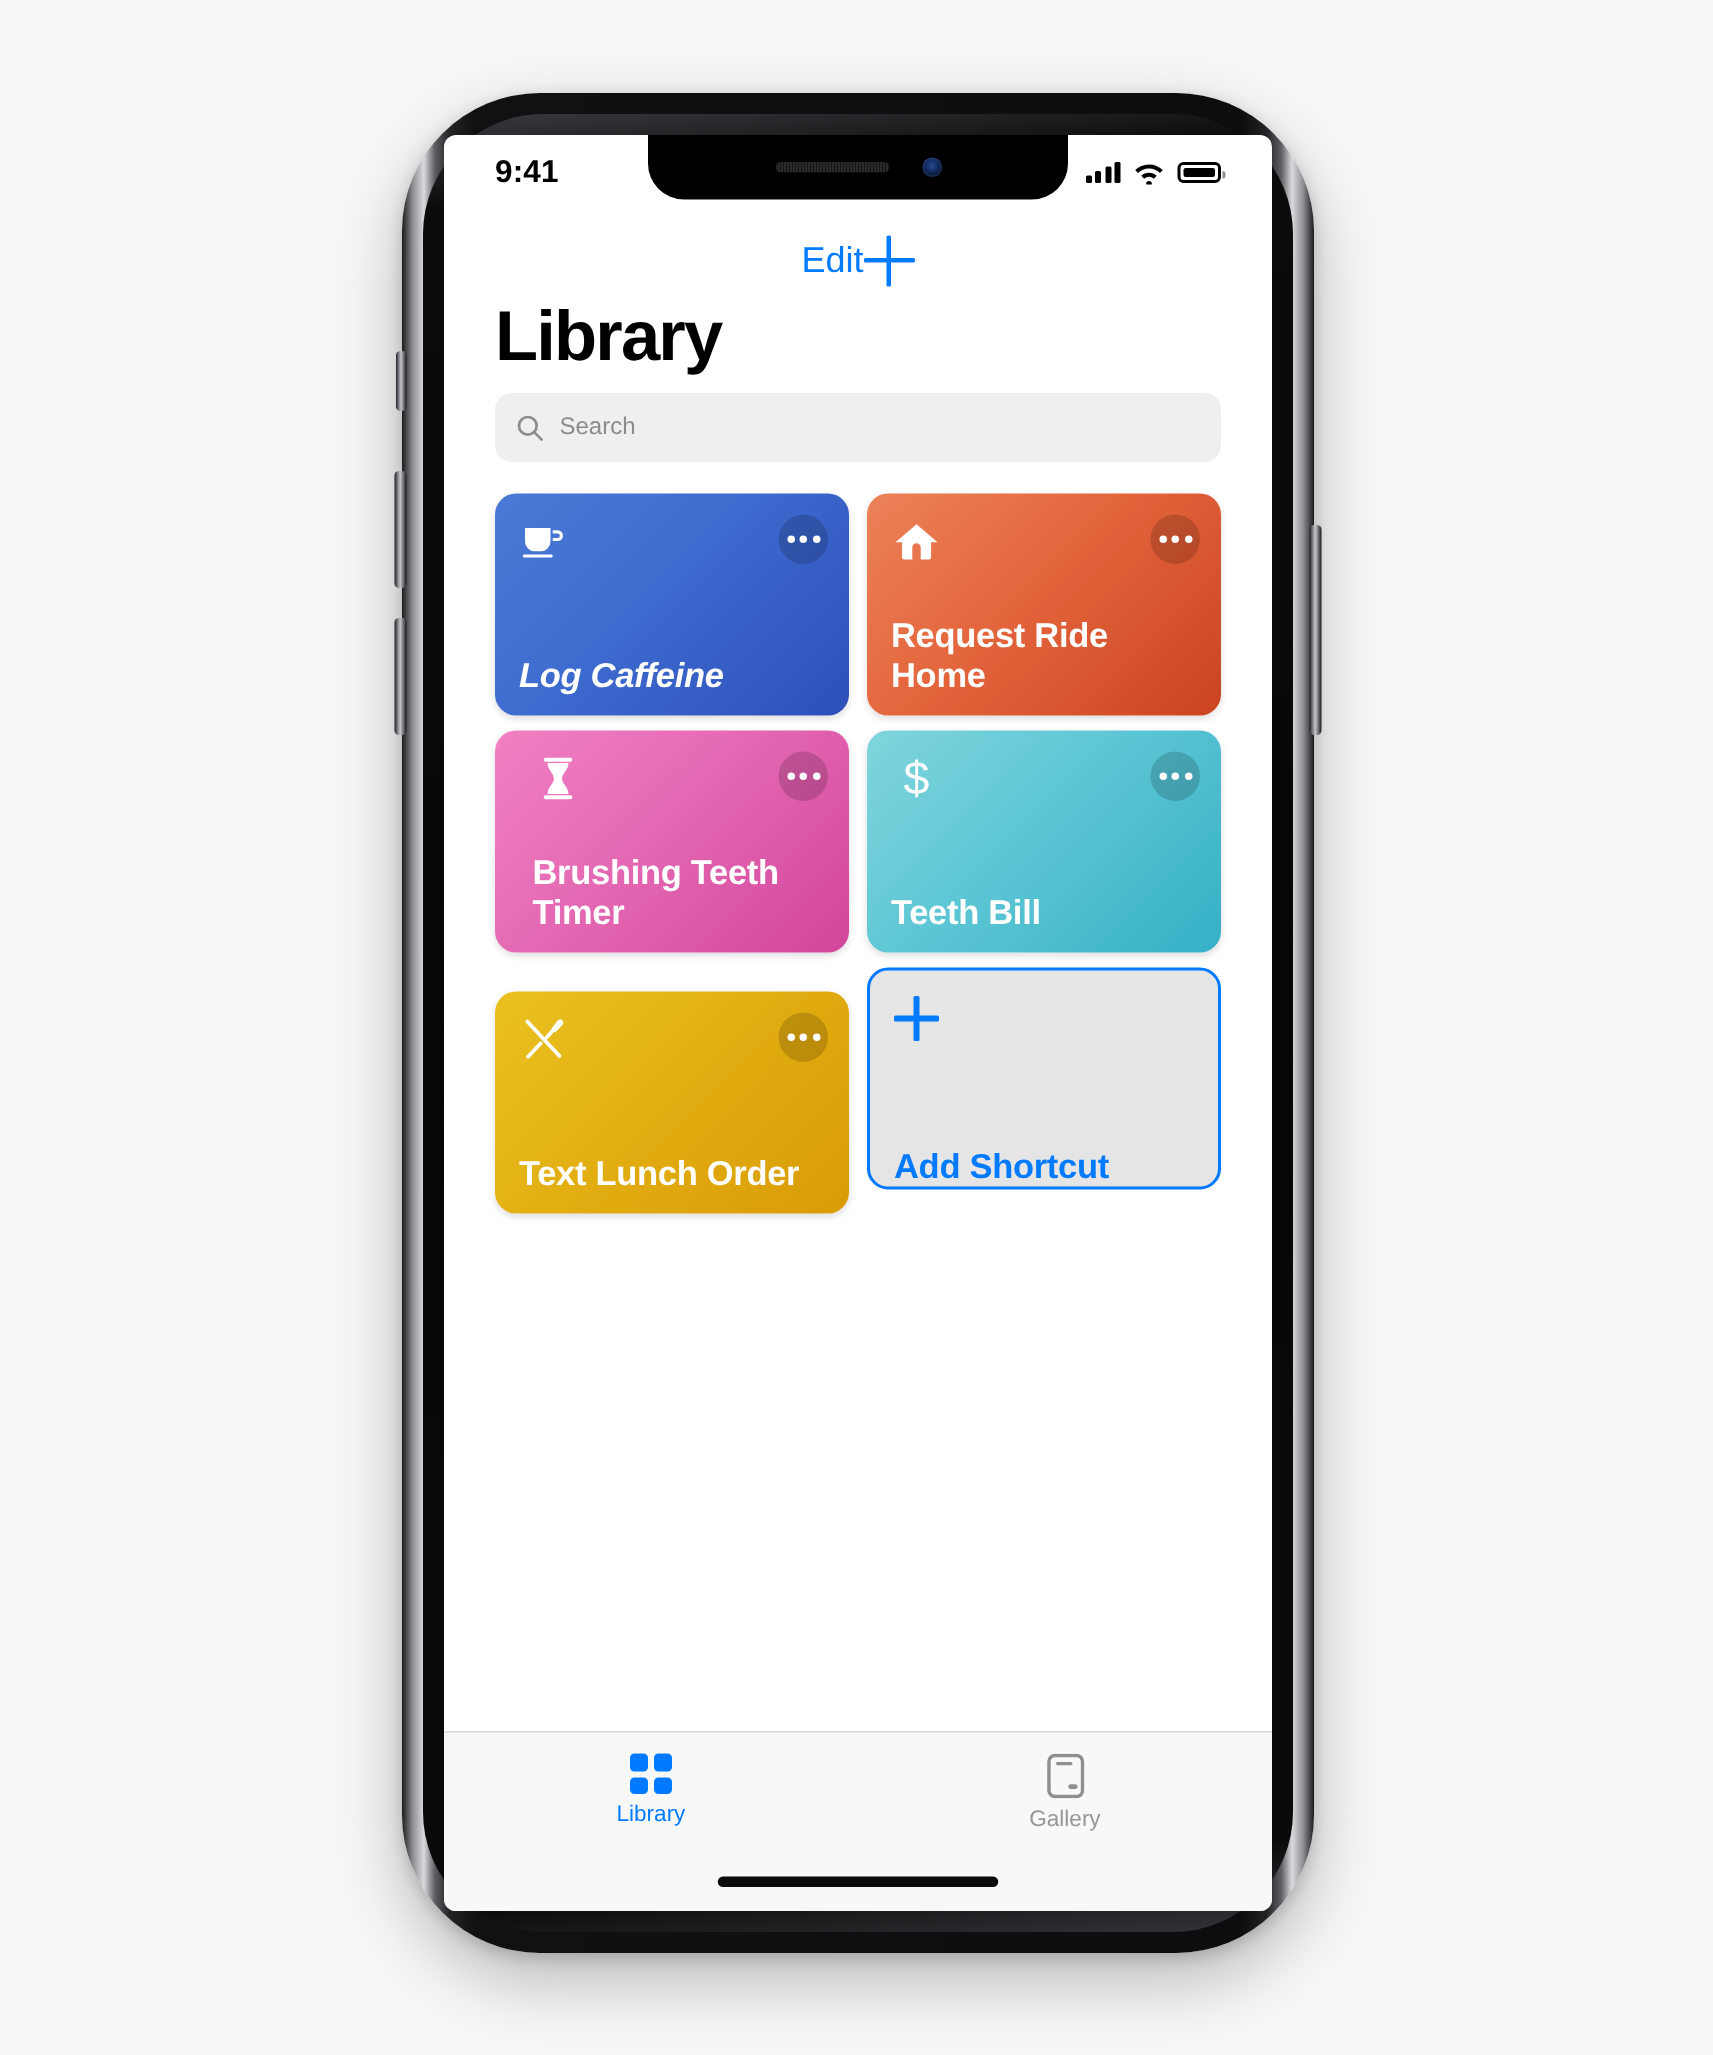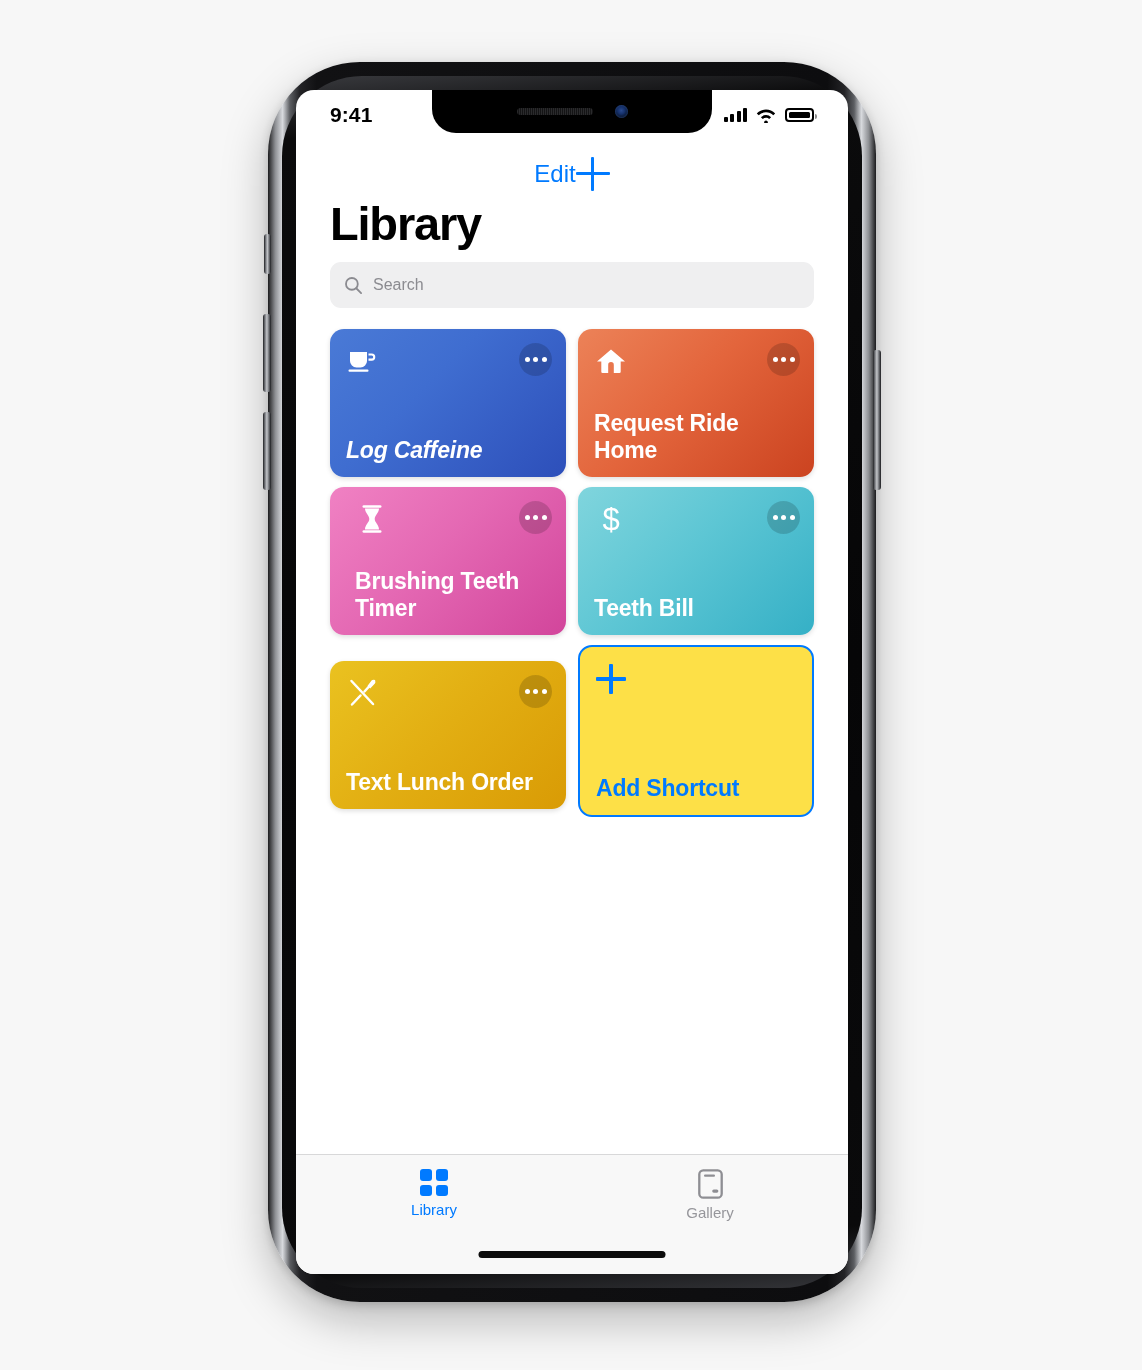--- a/index.html
+++ b/index.html
@@ -48,21 +48,21 @@
     background:
       linear-gradient(175deg, #3a3b3f 0%, #0b0b0c 5%, #060607 50%, #0a0a0b 95%, #35363a 100%);
   }
 
   #screen {
     position: absolute;
     left: 28px;
     top: 28px;
     right: 28px;
     bottom: 28px;
-    border-radius: 18px;
+    border-radius: 8px;
     background: #ffffff;
     overflow: hidden;
   }
 
   
   .side-btn {
     position: absolute;
     background: linear-gradient(90deg, #1d1e21 0%, #6e7075 22%, #c4c6ca 48%, #75777c 72%, #1a1b1e 100%);
     border-radius: 3px;
   }
@@ -264,25 +264,25 @@
 
   
   .card-blue   { background: linear-gradient(135deg, #4a7ad6 0%, #3f6dd0 40%, #2d4fba 100%); font-style: italic; }
   .card-orange { background: linear-gradient(135deg, #ec8258 0%, #e3653c 45%, #cb4320 100%); }
   .card-pink   { background: linear-gradient(135deg, #f081c3 0%, #e468b3 45%, #d2459b 100%); padding-left: 25px; }
   .card-teal   { background: linear-gradient(135deg, #80d5dd 0%, #5dc6d4 45%, #35b0c6 100%); }
   .card-yellow { background: linear-gradient(135deg, #eac220 0%, #e2ae12 48%, #d99b05 100%); margin-top: 16px; }
 
   
   #add-shortcut-card {
-    height: 172px;
+    height: 148px;
     border-radius: 14px;
     border: 2.4px solid #007aff;
-    background: #fde047;
-    padding: 15px 16px 13px 16px;
+    background: #e5e5e5;
+    padding: 15px 16px 0 16px;
     display: flex;
     flex-direction: column;
     justify-content: space-between;
     cursor: pointer;
   }
   #add-shortcut-plus {
     width: 30px; height: 30px;
     position: relative;
     margin-top: 2px;
   }

